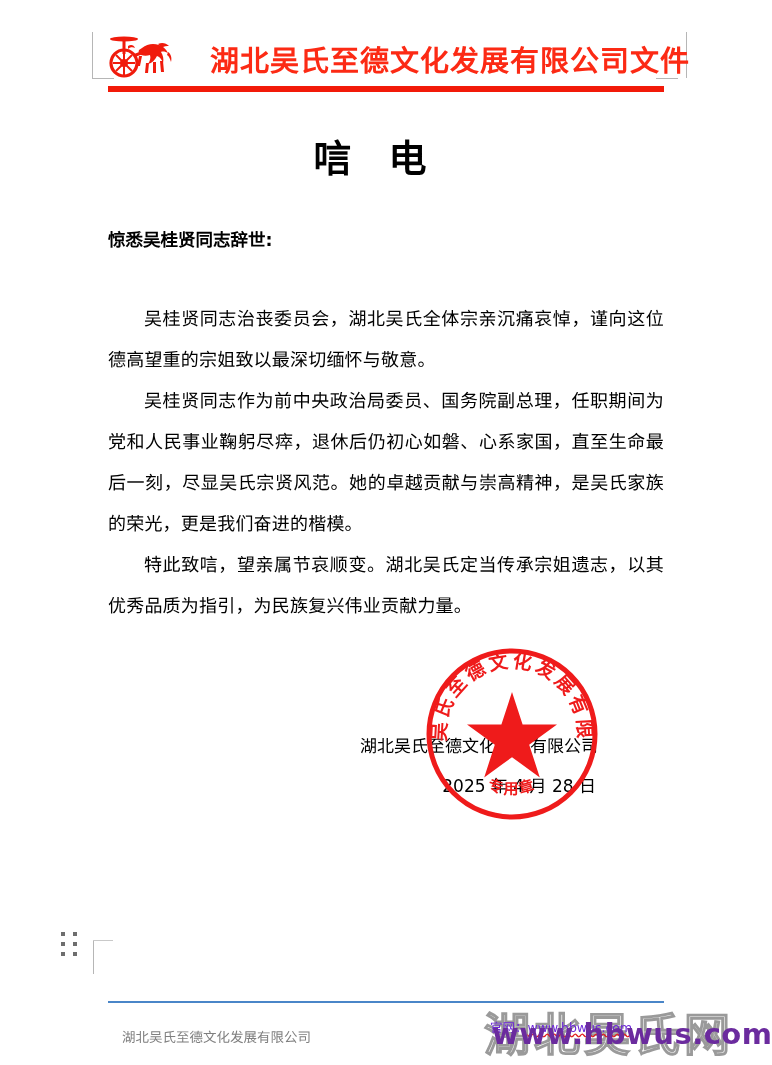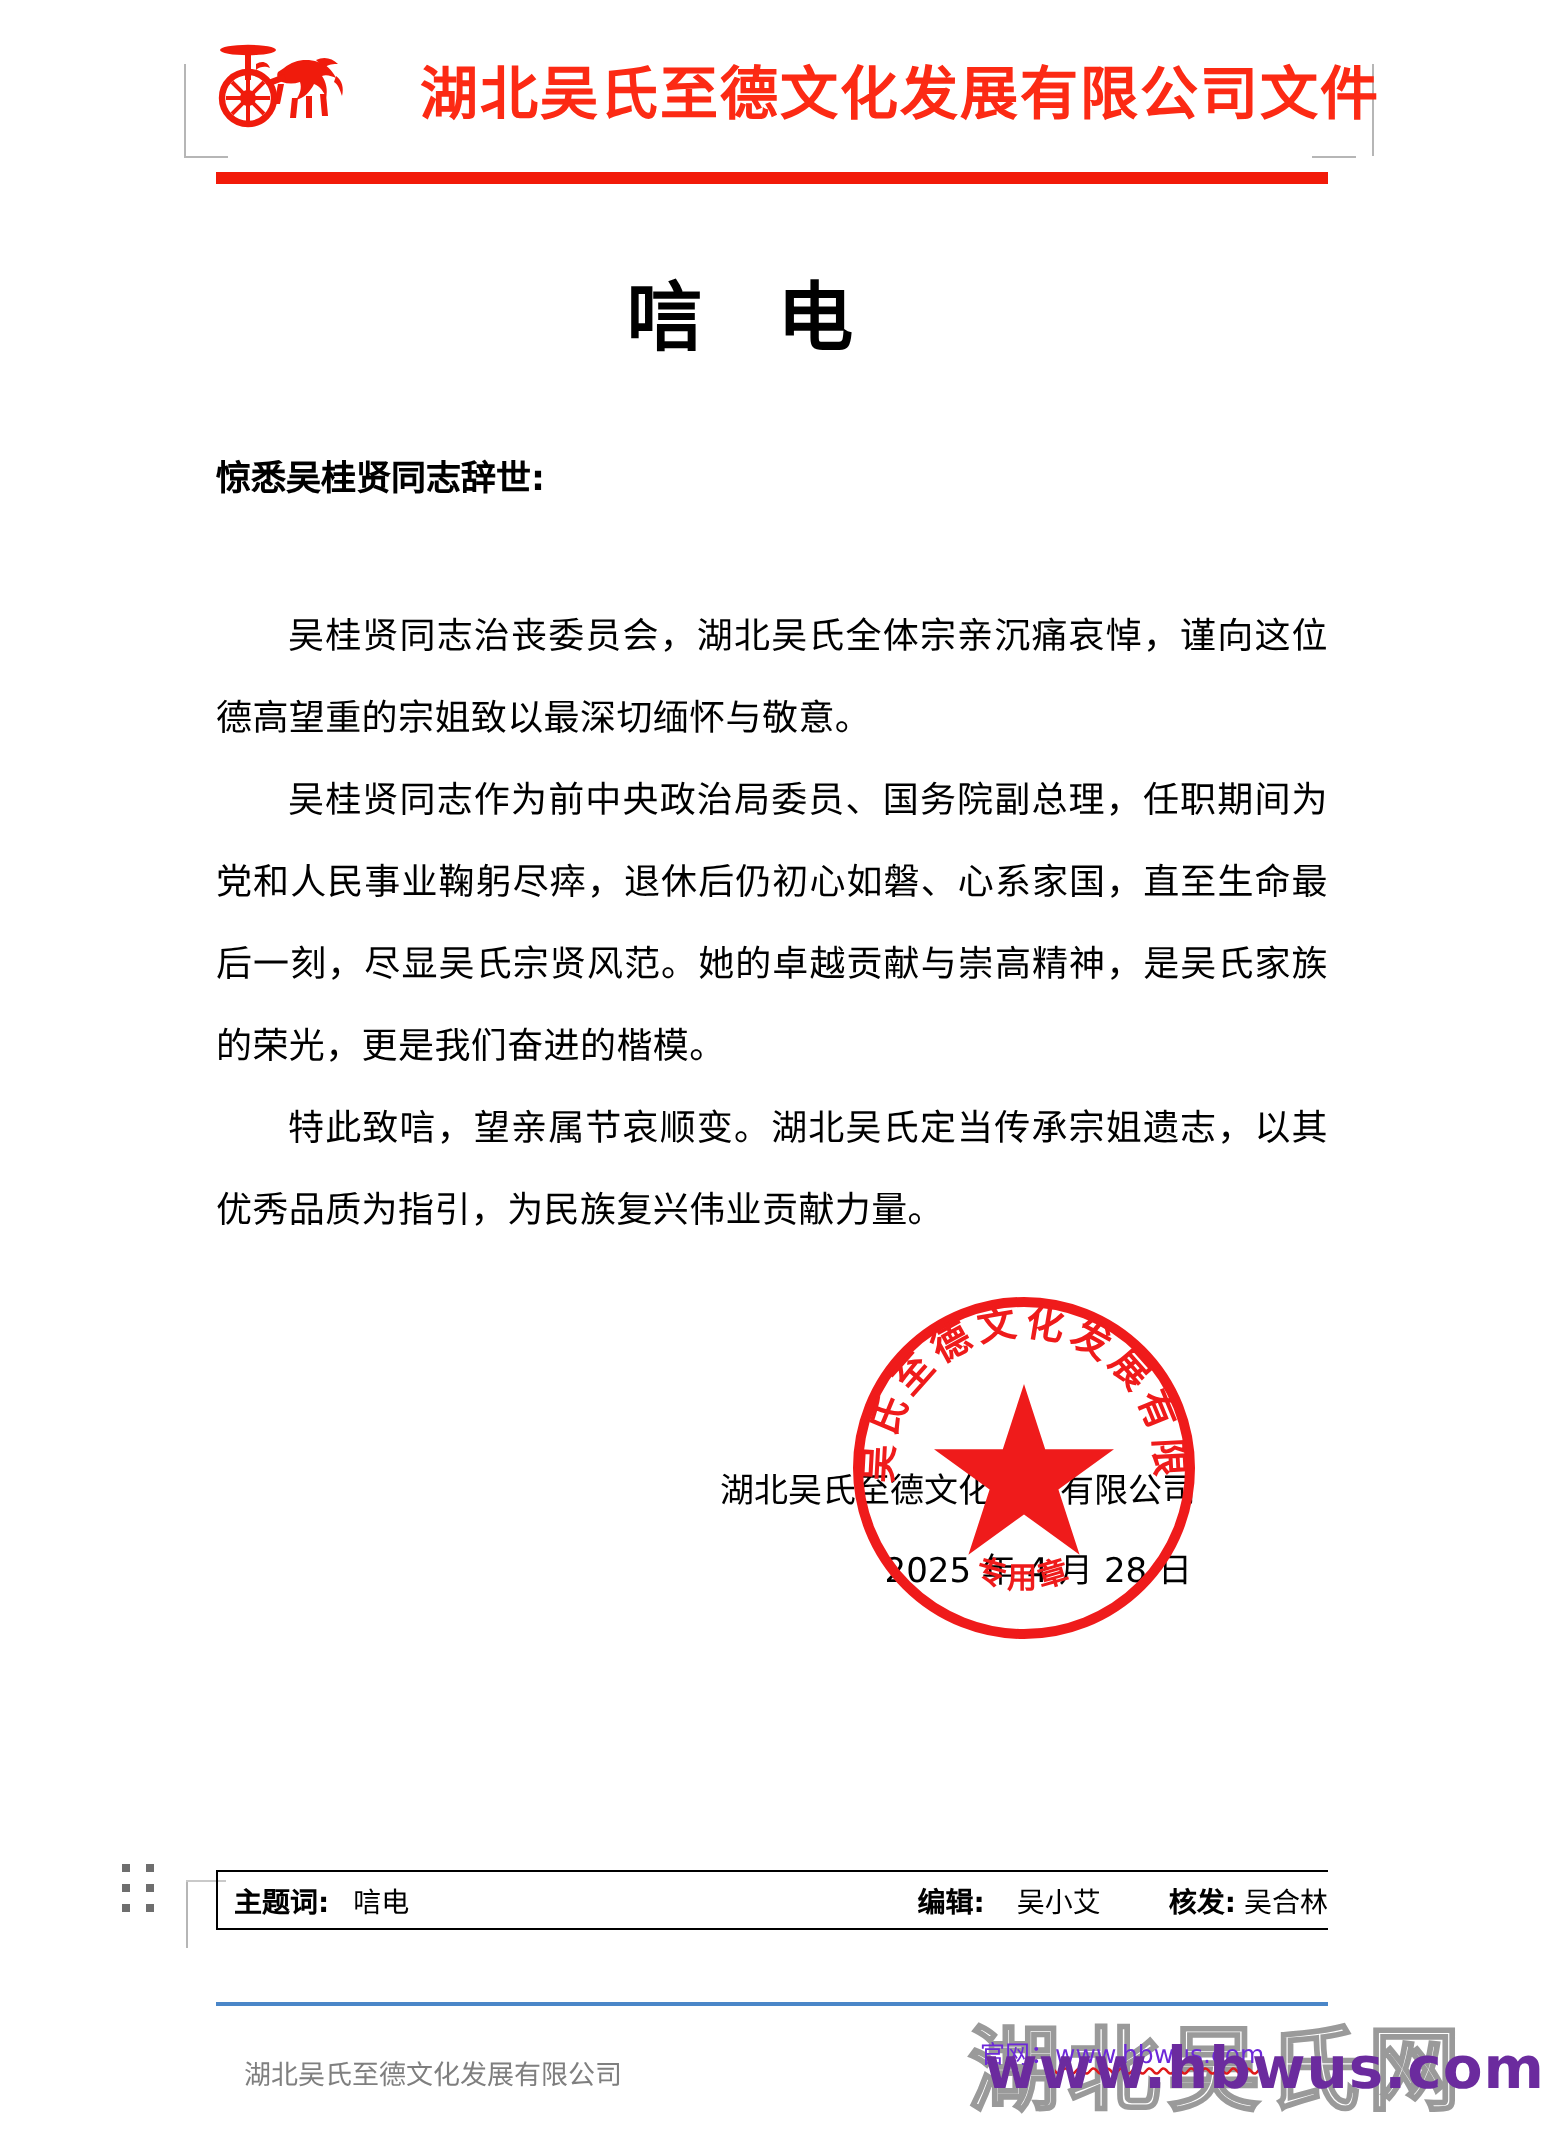--- a/index.html
+++ b/index.html
@@ -36,21 +36,21 @@
   .corner.tr { left: 660px; top: 32px; border-right: 1px solid #b6b6b6; }
   .corner.tr-h { position:absolute; left: 656px; top: 78px; width: 22px; height: 0; border-top: 1px solid #b6b6b6; }
 
   .corner-v-left  { position:absolute; left: 93px;  top: 940px; width:0; height: 34px; border-left: 1px solid #b6b6b6; }
   .corner-h-left  { position:absolute; left: 93px;  top: 940px; width: 20px; height:0; border-top: 1px solid #c9c9c9; }
 
   
   .masthead {
     position: absolute;
     left: 106px;
-    top: 16px;
+    top: 30px;
     width: 560px;
     height: 56px;
     display: flex;
     align-items: center;
     gap: 28px;
   }
   .emblem {
     width: 66px;
     height: 52px;
     flex: 0 0 auto;
@@ -319,29 +319,20 @@
 
   <div class="table-handle">
     <span></span>
     <span></span>
     <span></span>
     <span></span>
     <span></span>
     <span></span>
   </div>
 
-  <div class="footer-bar">
-    <span class="f-topic">主题词:</span>
-    <span class="f-topic-val">唁电</span>
-    <span class="f-spacer"></span>
-    <span class="f-editor">编辑:</span>
-    <span class="f-editor-val">吴小艾</span>
-    <span class="f-approver">核发:</span>
-    <span class="f-approver-val">吴合林</span>
-  </div>
 
   <div class="blue-rule"></div>
   <div class="bottom-org">湖北吴氏至德文化发展有限公司</div>
 
   <div class="wm-outline">湖北吴氏网</div>
   <div class="wm-small"><span>官网：</span><span class="sp">www.hbwus.com</span></div>
   <div class="wm-url">www.hbwus.com</div>
 
 </div>
 

